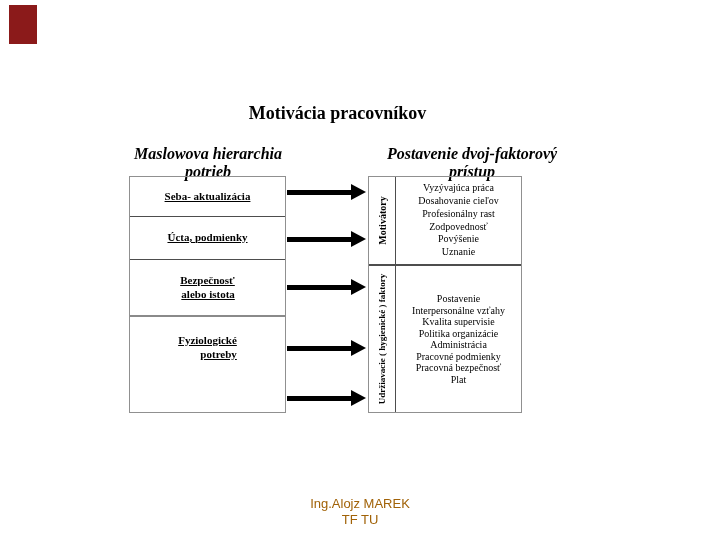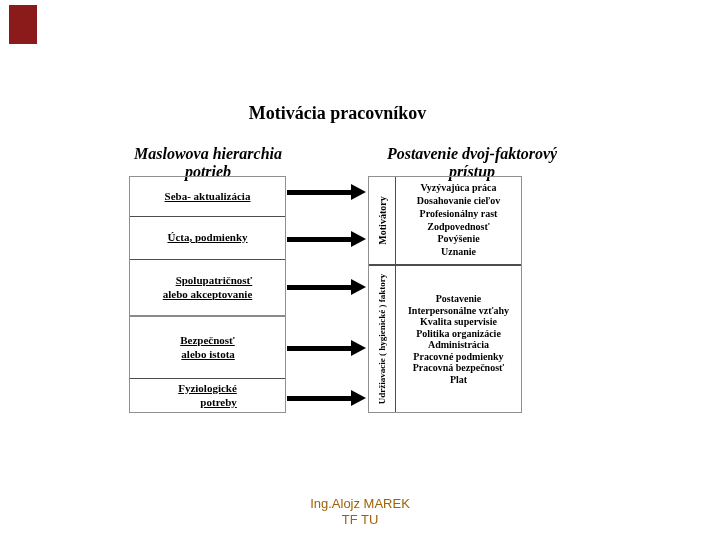--- a/index.html
+++ b/index.html
@@ -118,21 +118,21 @@
   }
   .motivators .vlabel { font-size: 10px; }
   .hygiene    .vlabel { font-size: 9px; }
   .h-items {
     flex: 1;
     display: flex;
     align-items: center;
     justify-content: center;
     text-align: center;
     white-space: pre-line;
-    font-weight: bold;
+    font-weight: normal;
     font-size: 10px;
   }
   .motivators .h-items { line-height: 1.27; }
   .hygiene    .h-items { line-height: 1.15; }
 
   .footer {
     position: absolute;
     top: 496px; left: 0;
     width: 720px;
     text-align: center;
@@ -151,22 +151,20 @@
   <div class="accent-rect"></div>
 
   <div class="title">Motivácia pracovníkov</div>
 
   <div class="heading left">Maslowova hierarchia potrieb</div>
   <div class="heading right">Postavenie dvoj-faktorový prístup</div>
 
   <div class="maslow">
     <div class="m-row">Seba- aktualizácia</div>
     <div class="m-row">Úcta, podmienky</div>
-    <div class="m-row">Spolupatričnosť
-alebo akceptovanie</div>
     <div class="m-row">Bezpečnosť
 alebo istota</div>
     <div class="m-row">Fyziologické
 potreby</div>
   </div>
 
   <div class="arrow a1">
       <div class="shaft"></div>
       <div class="head"></div>
     </div>

